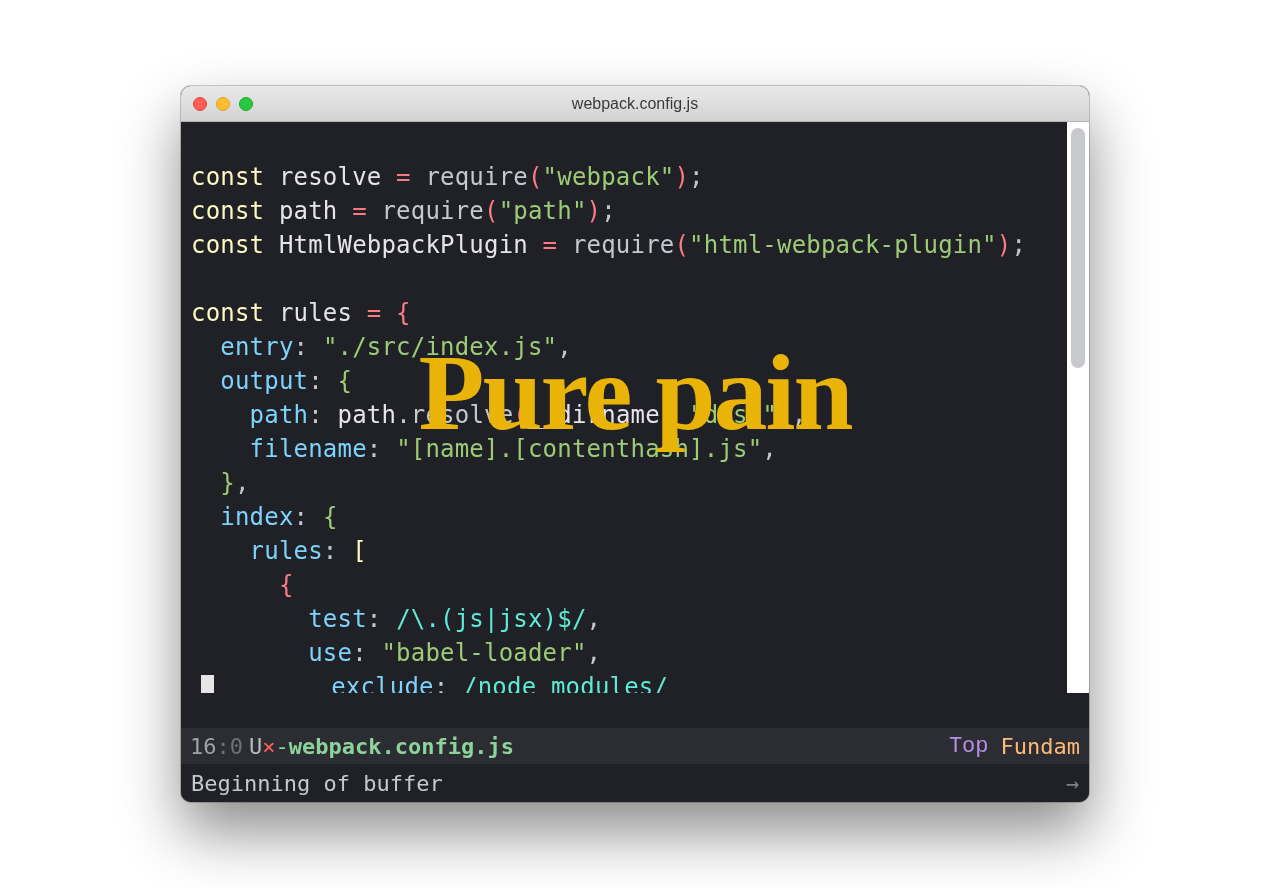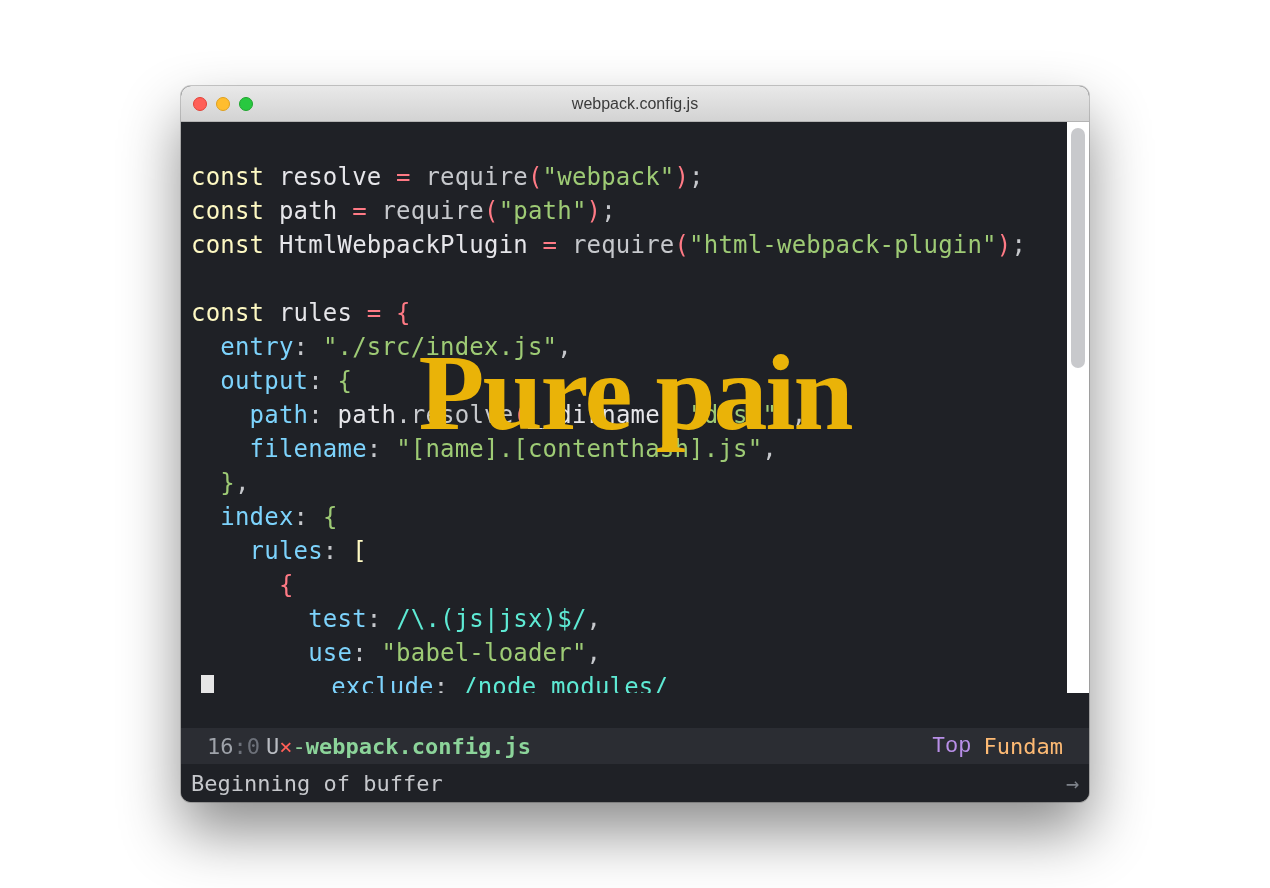--- a/index.html
+++ b/index.html
@@ -118,21 +118,21 @@
     margin-top: -30px;
   }
   .modeline {
     flex: 0 0 auto;
     height: 36px;
     background: #2b2d33;
     display: flex;
     align-items: center;
     font-size: 22px;
     color: #b9bcc2;
-    padding: 0 26px;
+    padding: 0 9px;
     font-family: ui-monospace, "SF Mono", Menlo, Monaco, Consolas, monospace;
     margin-top: 35px;
   }
   .modeline .linecol { color: #9fa3aa; }
   .modeline .col0 { color: #6d717a; }
   .modeline .u { color: #b9bcc2; margin-left: 6px; }
   .modeline .x { color: #ff5f57; }
   .modeline .dash { color: #8cd49a; }
   .modeline .fname { color: #8cd49a; font-weight: 700; }
   .modeline .spacer { flex: 1; }

